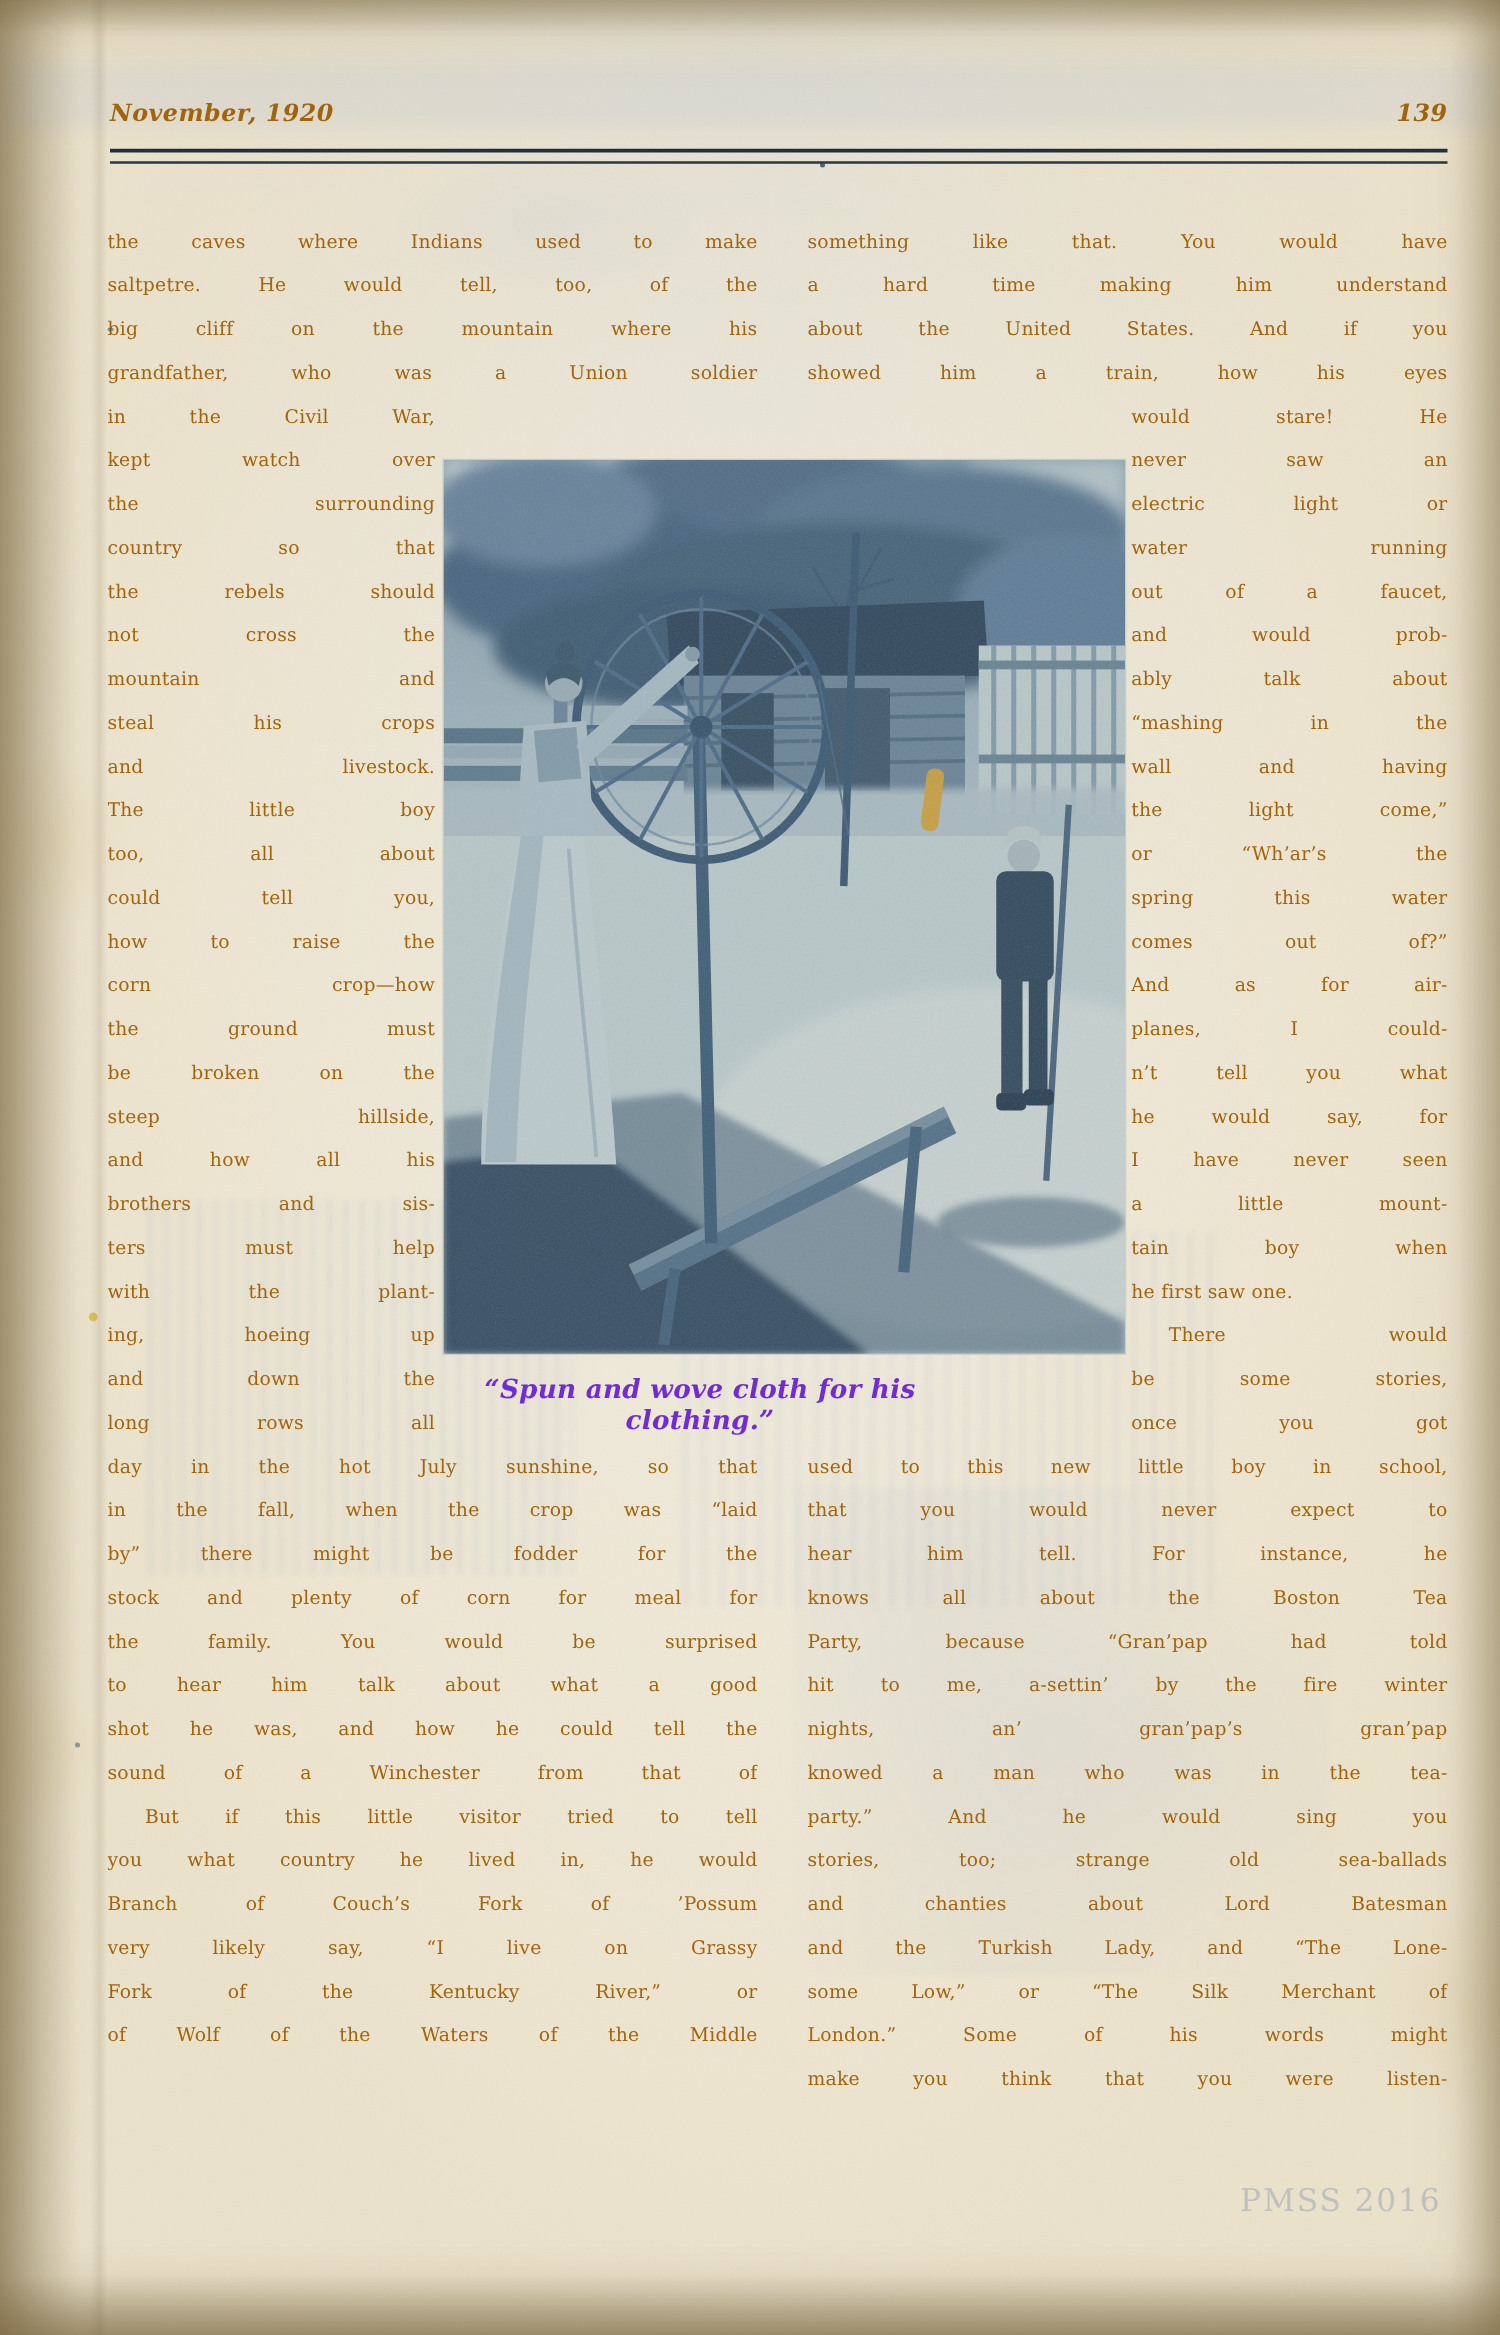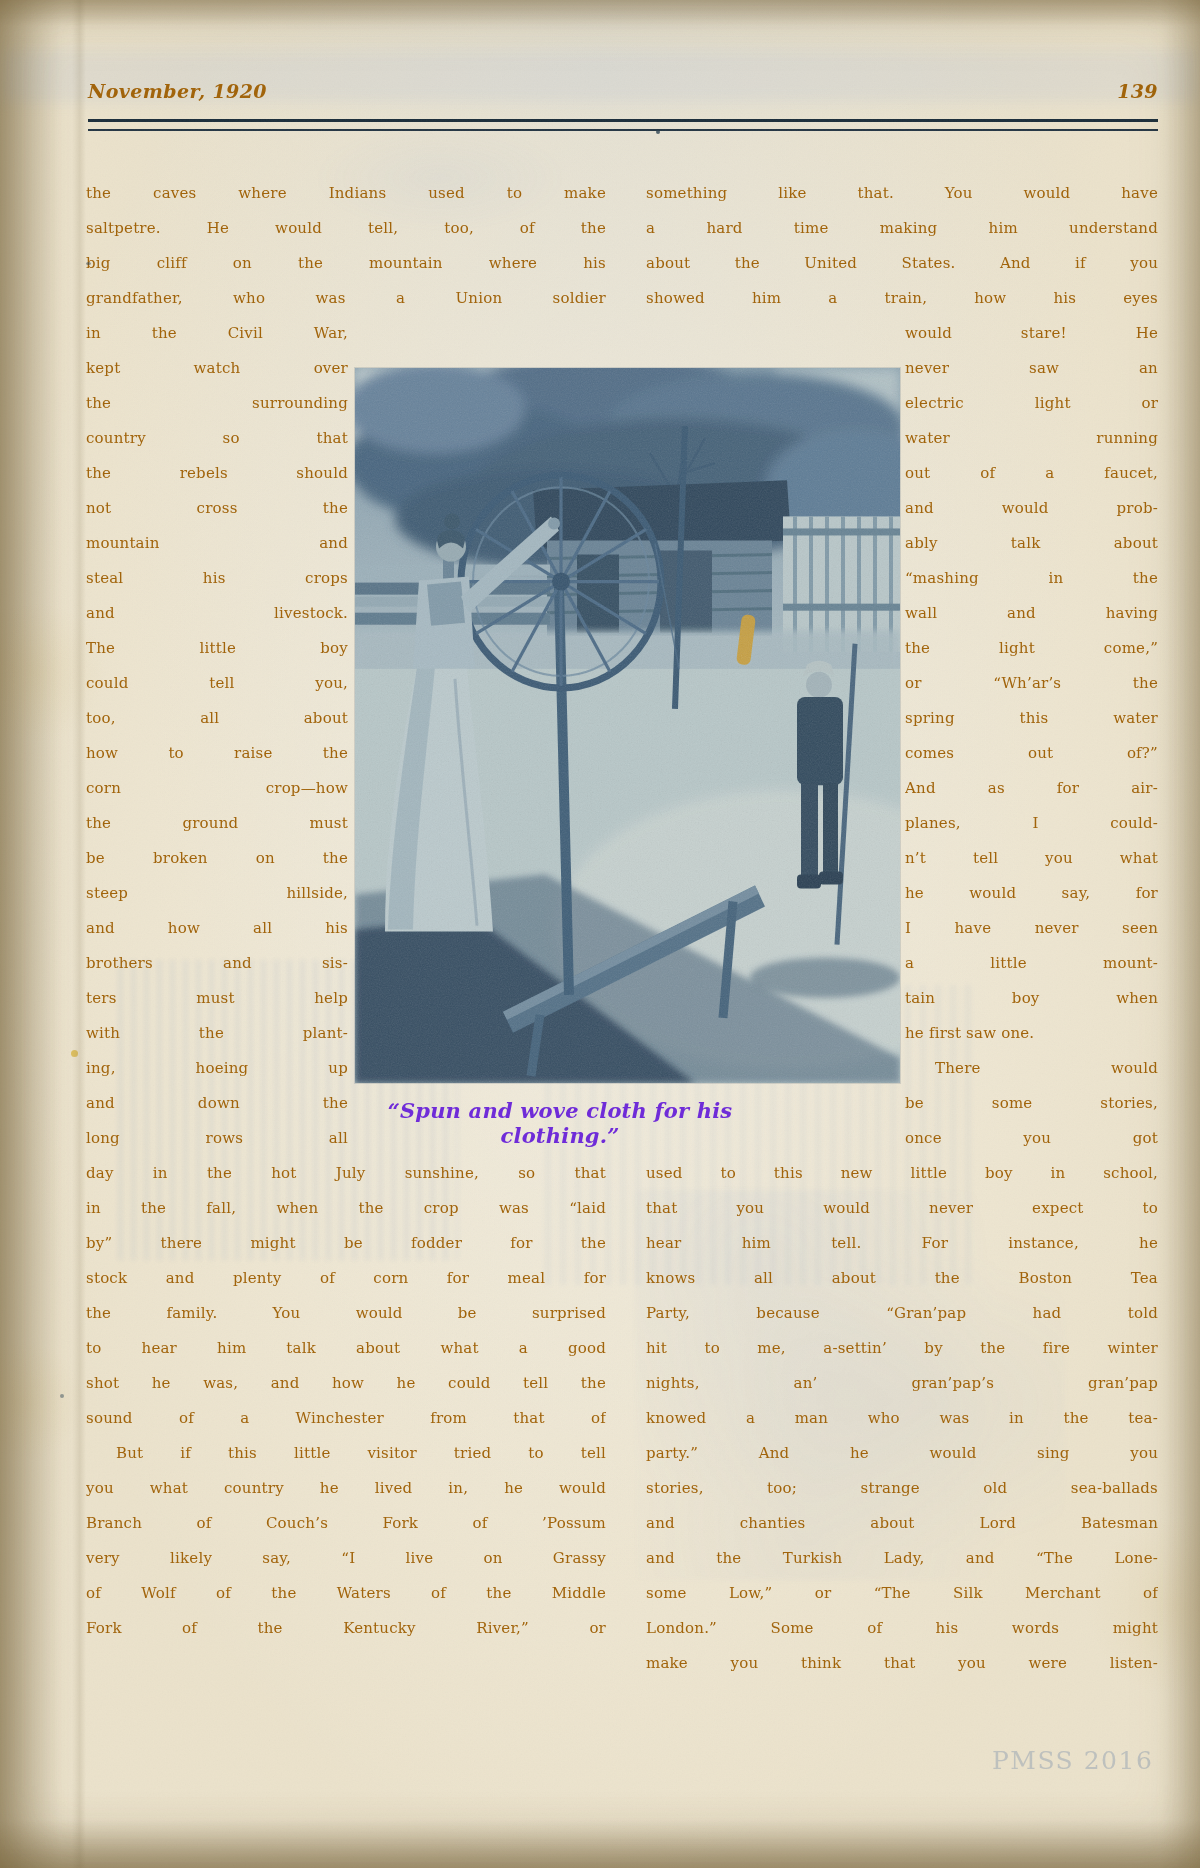--- a/index.html
+++ b/index.html
@@ -101,22 +101,22 @@
     <div class="line">in the Civil War,</div>
     <div class="line">kept watch over</div>
     <div class="line">the surrounding</div>
     <div class="line">country so that</div>
     <div class="line">the rebels should</div>
     <div class="line">not cross the</div>
     <div class="line">mountain and</div>
     <div class="line">steal his crops</div>
     <div class="line">and livestock.</div>
     <div class="line">The little boy</div>
+    <div class="line">too, all about</div>
     <div class="line">could tell you,</div>
-    <div class="line">too, all about</div>
     <div class="line">how to raise the</div>
     <div class="line">corn crop—how</div>
     <div class="line">the ground must</div>
     <div class="line">be broken on the</div>
     <div class="line">steep hillside,</div>
     <div class="line">and how all his</div>
     <div class="line">brothers and sis-</div>
     <div class="line">ters must help</div>
     <div class="line">with the plant-</div>
     <div class="line">ing, hoeing up</div>
@@ -129,22 +129,22 @@
     <div class="line">by” there might be fodder for the</div>
     <div class="line">stock and plenty of corn for meal for</div>
     <div class="line">the family.  You would be surprised</div>
     <div class="line">to hear him talk about what a good</div>
     <div class="line">shot he was, and how he could tell the</div>
     <div class="line">sound of a Winchester from that of</div>
     <div class="line ind">But if this little visitor tried to tell</div>
     <div class="line">you what country he lived in, he would</div>
     <div class="line">Branch of Couch’s Fork of ’Possum</div>
     <div class="line">very likely say, “I live on Grassy</div>
+    <div class="line">Fork of the Kentucky River,” or</div>
     <div class="line">of Wolf of the Waters of the Middle</div>
-    <div class="line">Fork of the Kentucky River,” or</div>
   </div>
 <div class="txt" id="rt">
     <div class="line">something like that.  You would have</div>
     <div class="line">a hard time making him understand</div>
     <div class="line">about the United States.  And if you</div>
     <div class="line">showed him a train, how his eyes</div>
   </div>
 <div class="txt" id="rn">
     <div class="line">would stare! He</div>
     <div class="line">never saw an</div>

